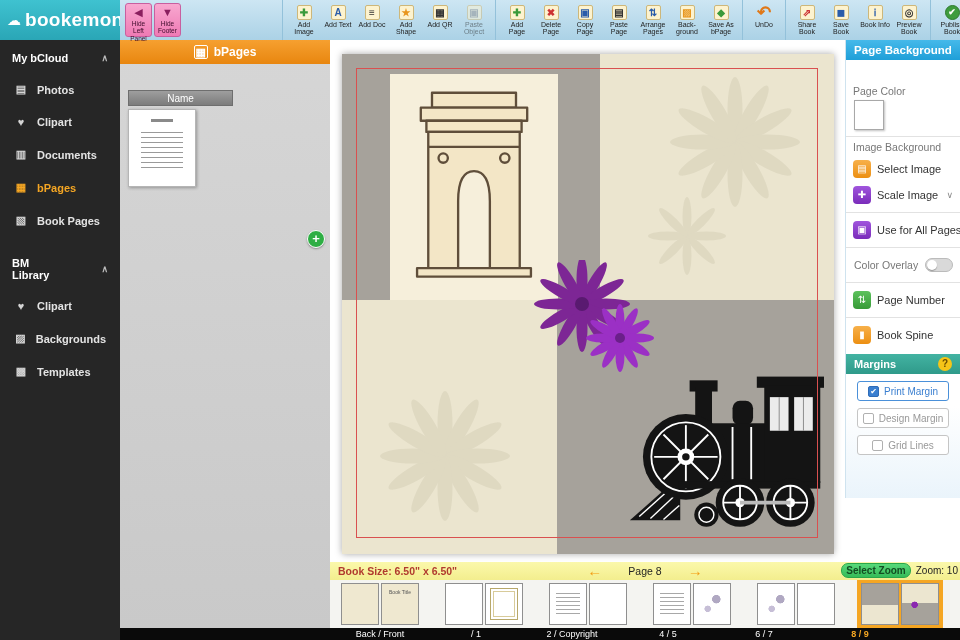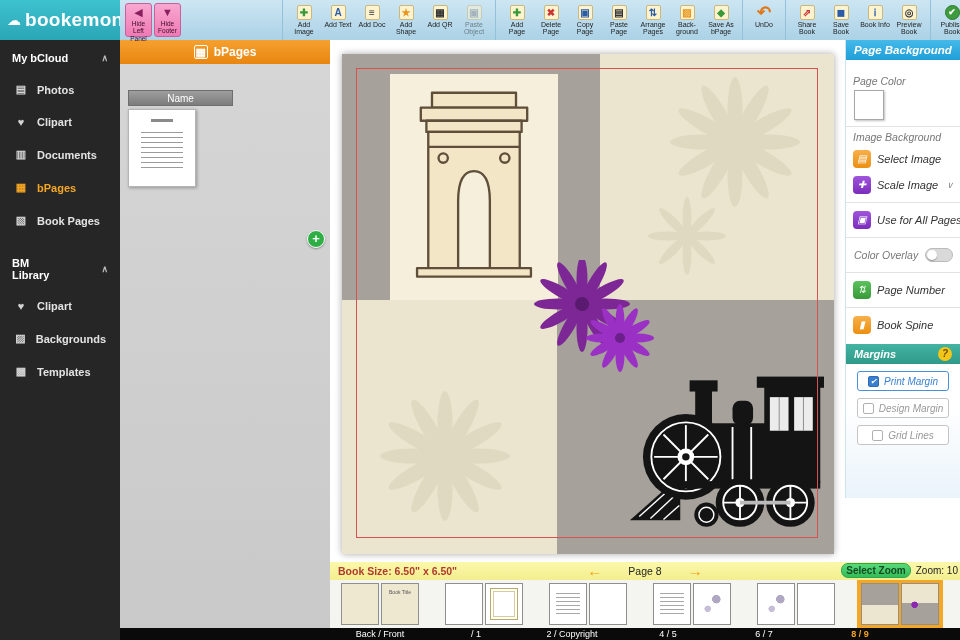--- a/index.html
+++ b/index.html
@@ -54,23 +54,23 @@
   .blk-br{position:absolute;left:215px;top:246px;width:277px;height:254px;background:#a6a29b;}
   .arch-holder{position:absolute;left:48px;top:20px;width:168px;height:226px;background:#f6efdb;display:flex;align-items:center;justify-content:center;z-index:3;}
   .train-holder{position:absolute;left:286px;top:272px;width:196px;height:216px;z-index:4;cursor:move;}
   .red-margin{position:absolute;left:14px;top:14px;width:462px;height:470px;border:1px solid #d95050;z-index:6;pointer-events:none;}
   .desc{position:absolute;left:22px;top:252px;width:182px;font-size:14px;color:#1d1d1d;line-height:1.42;z-index:5;cursor:text;}
   .flowers{position:absolute;left:192px;top:206px;width:124px;height:114px;z-index:7;cursor:move;}
   .pattern{position:absolute;opacity:.10;pointer-events:none;}
   .pat1{left:318px;top:18px;} .pat2{left:28px;top:332px;} .pat3{left:300px;top:140px;}
 
   
-  .rpanel{position:absolute;left:845px;top:40px;width:115px;height:458px;background:linear-gradient(180deg,#fff 80%,#eaf4fb);border-left:1px solid #cfe3ef;z-index:8;overflow:hidden;font-style:italic;}
+  .rpanel{position:absolute;left:845px;top:40px;width:115px;height:458px;background:linear-gradient(180deg,#fff 80%,#eaf4fb);border-left:1px solid #cfe3ef;z-index:8;overflow:hidden;}
   .rheader{height:20px;background:linear-gradient(#45b9ea,#1f9fd8);color:#fff;font-size:11.5px;font-weight:bold;display:flex;align-items:center;justify-content:center;}
-  .rbody{padding:12px 6px;}
+  .rbody{padding:22px 6px;}
   .rlabel{font-size:10.5px;color:#777;margin:3px 0 3px 1px;white-space:nowrap;}
   .swatch{width:30px;height:30px;background:#fff;border:1px solid #a8a8a8;box-shadow:1px 1px 2px rgba(0,0,0,.25);margin:2px 0 6px 2px;cursor:pointer;}
   .rdiv{border-top:1px solid #e2e2e2;margin:4px -6px;}
   .rrow{display:flex;align-items:center;gap:6px;height:26px;padding:0 1px;cursor:pointer;white-space:nowrap;}
   .ricon{width:18px;height:18px;border-radius:4px;color:#fff;font-size:10px;line-height:18px;text-align:center;flex:0 0 auto;}
   .ri-orange{background:linear-gradient(#f7b04a,#ec8f12);}
   .ri-purple{background:linear-gradient(#a055dd,#7a2cba);}
   .ri-green{background:linear-gradient(#5cc25c,#379a37);}
   .rtext{font-size:11px;color:#333;}
   .rchev{margin-left:auto;font-size:9px;color:#888;}

